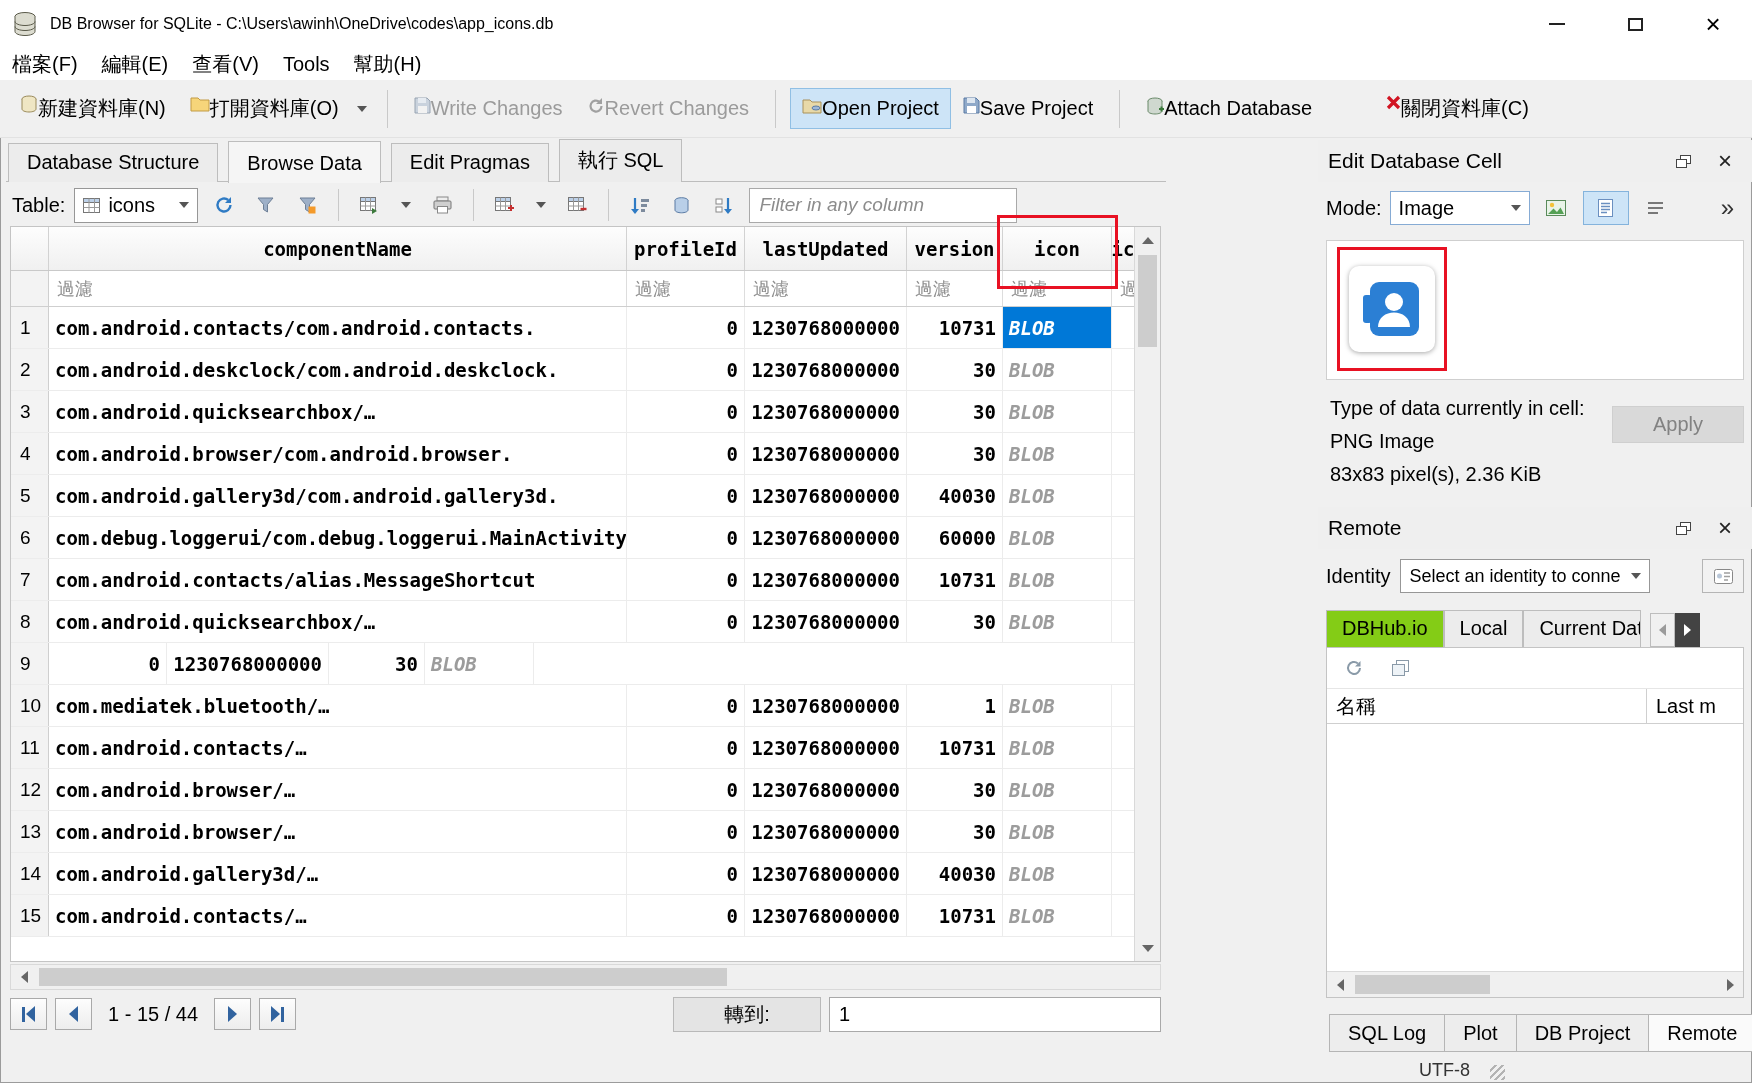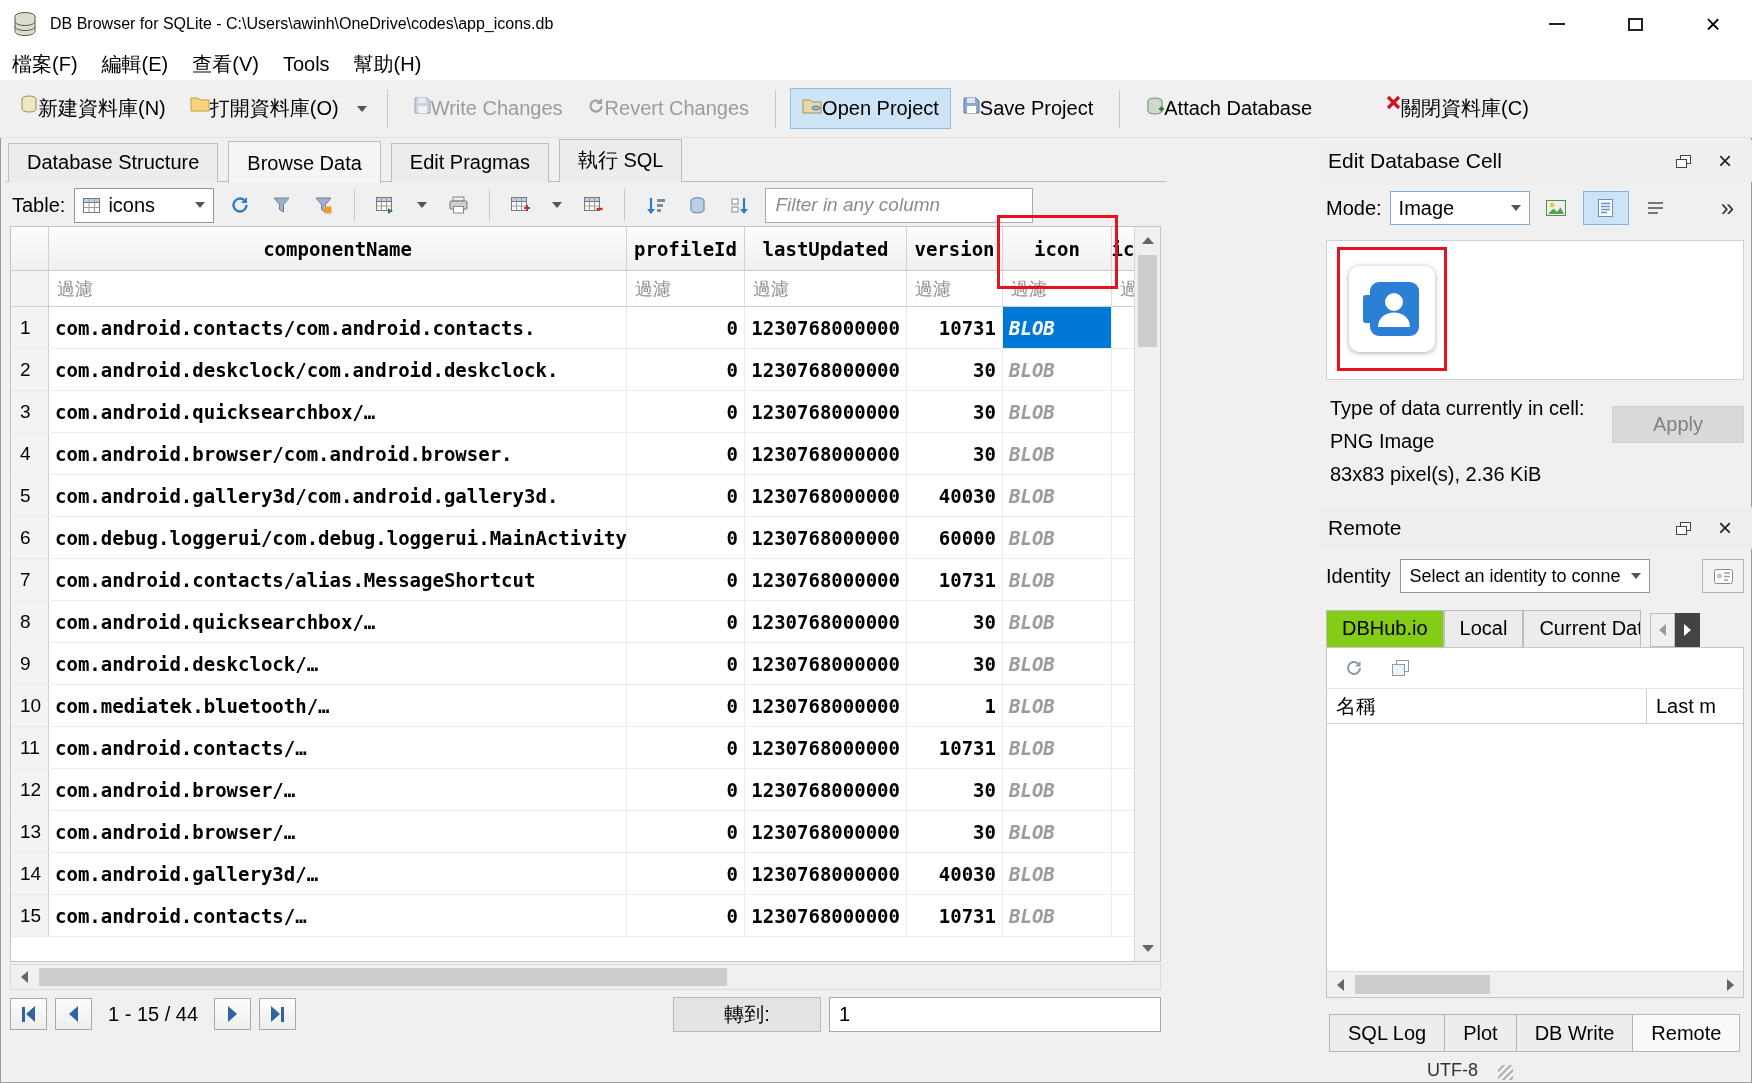--- a/index.html
+++ b/index.html
@@ -43,21 +43,21 @@
 
 
 .tabbar{position:absolute;left:0;top:138px;width:1310px;height:44px;display:flex;align-items:flex-end;padding-left:8px;font-size:20px;z-index:2}
 .tab{padding:7px 18px 8px;border:1px solid #bdbdbd;border-bottom:none;background:#ececec;margin-right:10px;cursor:pointer}
 .tab.active{background:#f5f5f5;padding-top:10px;position:relative;top:1px}
 .tab-underline{position:absolute;left:6px;top:181px;width:1160px;height:1px;background:#bdbdbd;z-index:1}
 
 
 .controls{position:absolute;left:0;top:184px;width:1170px;height:42px;display:flex;align-items:center;gap:9px;padding-left:12px;font-size:20px}
 .combo{display:flex;align-items:center;gap:8px;background:#fff;border:1px solid #979797;height:35px;padding:0 8px;cursor:pointer}
-.table-combo{width:140px}
+.table-combo{width:124px}
 .combo .grow{flex:1}
 .icon-btn{width:33px;height:33px;display:flex;align-items:center;justify-content:center;cursor:pointer}
 .v-sep{width:1px;height:32px;background:#c9c9c9;margin:0 5px}
 .filter-input{width:268px;height:35px;border:1px solid #a9a9a9;padding:0 9px;font-size:19px;font-family:"Liberation Sans",sans-serif}
 .filter-input::placeholder{color:#8c8c8c;font-style:italic}
 
 
 .grid{position:absolute;left:10px;top:226px;width:1151px;height:736px;background:#fff;border:1px solid #c4c4c4}
 .grid-content{position:absolute;left:0;top:0;right:26px;bottom:0;overflow:hidden}
 .mono{font-family:"DejaVu Sans Mono",monospace}
@@ -132,21 +132,21 @@
 .r-th{display:flex;align-items:center;padding:0 9px;overflow:hidden;white-space:nowrap}
 .r-th.name{flex:1;border-right:1px solid #cfcfcf}
 .r-th.last{width:96px}
 .r-hscroll{position:absolute;left:0;right:0;bottom:0;height:26px;background:#f0f0f0;border-top:1px solid #d9d9d9}
 .r-hs-thumb{position:absolute;left:28px;top:3px;bottom:3px;width:135px;background:#cdcdcd;cursor:grab}
 
 
 .dock-tabs{position:absolute;left:1330px;top:1014px;height:38px;display:flex;font-size:20px}
 .dock-tab{padding:0 18px;display:flex;align-items:center;border:1px solid #b5b5b5;margin-left:-1px;background:#ededed;cursor:pointer;white-space:nowrap}
 .dock-tab.active{background:#fafafa}
-.statusbar{position:absolute;left:16px;top:1054px;width:1500px;height:29px}
+.statusbar{position:absolute;left:8px;top:1054px;width:1500px;height:29px}
 .enc{position:absolute;right:38px;top:6px;font-size:18px;color:#333}
 .grip{position:absolute;right:3px;bottom:3px;width:15px;height:15px;background:repeating-linear-gradient(135deg,transparent 0 3px,#b3b3b3 3px 5px)}
 </style>
 </head>
 <body>
 
 <div class="titlebar">
   <span class="app-icon">
     <svg width="26" height="26" viewBox="0 0 26 26">
         <ellipse cx="13" cy="5.5" rx="10" ry="4" fill="#dcdcd0" stroke="#5a5a4a"></ellipse>
@@ -478,21 +478,20 @@
     <div class="cell w-name">com.android.quicksearchbox/…</div>
     <div class="cell c-num w-profile">0</div>
     <div class="cell c-num w-updated">1230768000000</div>
     <div class="cell c-num w-version">30</div>
     <div class="cell c-blob w-icon">BLOB</div>
     <div class="cell w-partial"></div>
   </div>
 
   <div class="grid-row">
     <div class="cell gutter w-gutter">9</div>
-    <div class="cell w-name">com.android.deskclock/…</div>
     <div class="cell c-num w-profile">0</div>
     <div class="cell c-num w-updated">1230768000000</div>
     <div class="cell c-num w-version">30</div>
     <div class="cell c-blob w-icon">BLOB</div>
     <div class="cell w-partial"></div>
   </div>
 
   <div class="grid-row">
     <div class="cell gutter w-gutter">10</div>
     <div class="cell w-name">com.mediatek.bluetooth/…</div>
@@ -742,20 +741,20 @@
       <div class="hs-arr" style="right:0">
           <span class="tri tri-right"></span>
         </div>
     </div>
   </div>
 </div>
 
 <div class="dock-tabs">
   <div class="dock-tab">SQL Log</div>
   <div class="dock-tab">Plot</div>
-  <div class="dock-tab">DB Write</div>
+  <div class="dock-tab">DB Project</div>
   <div class="dock-tab active">Remote</div>
 </div>
 
 <div class="statusbar">
   <span class="enc">UTF-8</span>
   <span class="grip"></span>
 </div>
 
 </body></html>

